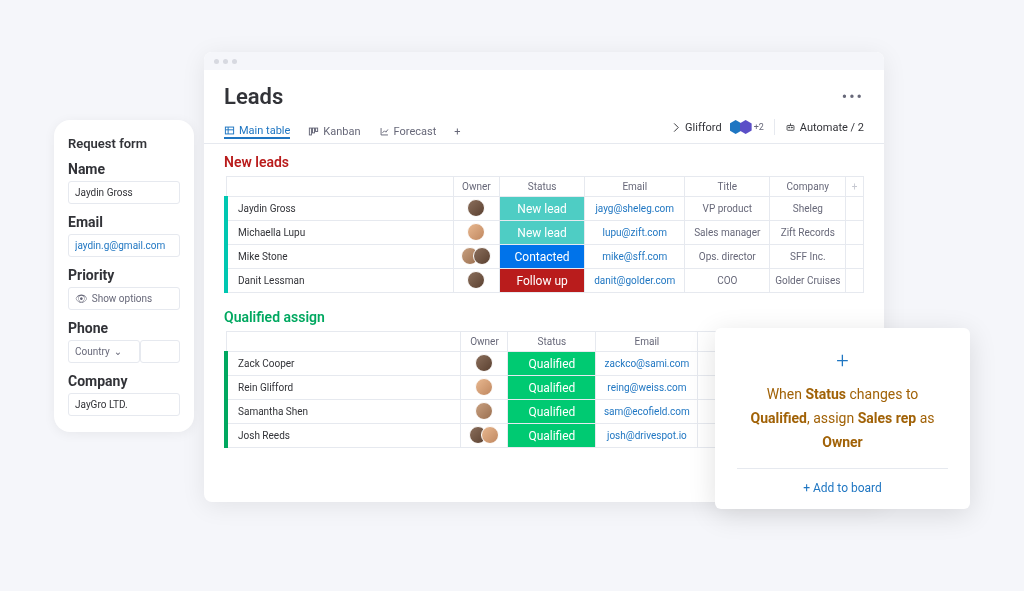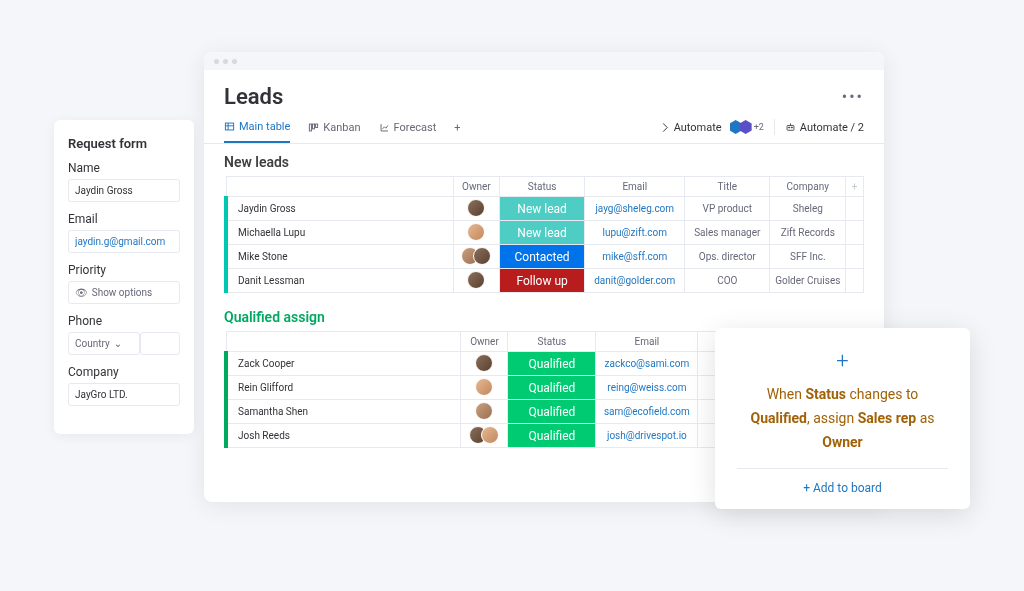--- a/index.html
+++ b/index.html
@@ -1,27 +1,27 @@
 <!DOCTYPE html>
 <html><head>
 <meta charset="utf-8">
 <style>
 * { box-sizing: border-box; margin: 0; padding: 0; font-family: -apple-system, BlinkMacSystemFont, "Segoe UI", Roboto, sans-serif; }
 body { background: #f5f6fa; width: 1024px; height: 591px; overflow: hidden; position: relative; }
 
 
 .request-form {
   position: absolute; left: 54px; top: 120px; width: 140px;
-  background: #fff; border-radius: 6px; padding: 16px 14px 18px;
+  background: #fff; border-radius: 16px; padding: 16px 14px 6px;
   box-shadow: 0 2px 12px rgba(0,0,0,0.06);
   z-index: 20;
 }
 .request-form h3 { font-size: 13px; font-weight: 600; color: #323338; margin-bottom: 10px; }
 .form-field { margin-bottom: 10px; }
-.form-label { font-size: 12px; color: #323338; display: block; margin-bottom: 4px; font-weight: 400; }
+.form-label { font-size: 14px; color: #323338; display: block; margin-bottom: 4px; font-weight: 700; }
 .form-input {
   width: 100%; border: 1px solid #e6e9ef; border-radius: 3px;
   padding: 5px 6px; font-size: 10px; color: #323338; background: #fff;
 }
 .form-input.link-blue { color: #1f76c2; }
 .form-select { display: flex; align-items: center; gap: 4px; padding: 5px 6px; border: 1px solid #e6e9ef; border-radius: 3px; font-size: 10px; color: #676879; }
 .eye-icon { font-size: 10px; }
 .phone-row { display: flex; }
 .phone-row .form-select { flex: 1; }
 .phone-row .spacer { width: 40px; border: 1px solid #e6e9ef; border-radius: 3px; }
@@ -34,36 +34,36 @@
 }
 .titlebar { height: 18px; background: #f5f6fa; display: flex; align-items: center; padding: 0 10px; gap: 4px; }
 .titlebar .dot { width: 5px; height: 5px; border-radius: 50%; background: #d7d9e0; }
 
 .header { padding: 14px 20px 0; display: flex; align-items: center; justify-content: space-between; }
 .header h1 { font-size: 22px; font-weight: 600; color: #323338; }
 .header .dots { font-size: 16px; color: #676879; letter-spacing: 2px; }
 
 .toolbar { display: flex; align-items: center; padding: 10px 20px 0; border-bottom: 1px solid #e6e9ef; justify-content: space-between; }
 .views { display: flex; gap: 18px; }
-.view { display: flex; align-items: center; gap: 4px; font-size: 11px; color: #676879; padding-bottom: 8px; cursor: pointer; }
+.view { display: flex; align-items: center; gap: 4px; font-size: 11px; color: #676879; cursor: pointer; }
 .view.active { color: #1f76c2; border-bottom: 2px solid #1f76c2; }
 .view-icon { width: 11px; height: 11px; display: inline-flex; }
 .actions { display: flex; align-items: center; gap: 10px; font-size: 11px; color: #323338; padding-bottom: 8px; }
 .integrate, .automate { display: flex; align-items: center; gap: 4px; cursor: pointer; }
 .integration-badges { display: flex; align-items: center; }
 .badge-hex { width: 12px; height: 14px; background: #1f76c2; clip-path: polygon(50% 0, 100% 25%, 100% 75%, 50% 100%, 0 75%, 0 25%); margin-left: -2px; }
 .badge-hex.purple { background: #5b4fc7; }
 .badge-plus { font-size: 9px; color: #676879; margin-left: 2px; }
 .divider { width: 1px; height: 16px; background: #e6e9ef; }
 
 
 .groups { padding: 10px 20px; }
 .group { margin-bottom: 16px; }
 .group-title { font-size: 14px; font-weight: 600; margin-bottom: 6px; }
-.group-title.teal { color: #404040; }
+.group-title.teal { color: #b91c1c; }
 .group-title.green { color: #00a860; }
 
 .grid { width: 100%; border-collapse: collapse; }
 .grid th, .grid td { border: 1px solid #e6e9ef; font-size: 10px; text-align: center; color: #676879; }
 .grid th { font-weight: 400; padding: 4px 2px; background: #fff; }
 .grid td { padding: 0; height: 24px; }
 .grid .name-col { width: 230px; text-align: left; padding-left: 10px; color: #323338; }
 .grid .owner-col { width: 46px; }
 .grid .status-col { width: 86px; }
 .grid .email-col { width: 100px; }
@@ -177,21 +177,21 @@
           </span>
           <span>Forecast</span>
         </div>
         <div class="view">+</div>
       </div>
     <div class="actions">
       <div class="integrate">
         <svg class="view-icon" viewBox="0 0 16 16" fill="none" stroke="currentColor" stroke-width="1.4">
             <path d="M6 2l6 6-6 6"></path>
           </svg>
-        <span>Automate</span>
+        <span>Glifford</span>
       </div>
       <div class="integration-badges">
         <span class="badge-hex"></span>
         <span class="badge-hex purple"></span>
         <span class="badge-plus">+2</span>
       </div>
       <div class="divider"></div>
       <div class="automate">
         <svg class="view-icon" viewBox="0 0 16 16" fill="none" stroke="currentColor" stroke-width="1.2">
             <rect x="3" y="5" width="10" height="7" rx="1"></rect>

